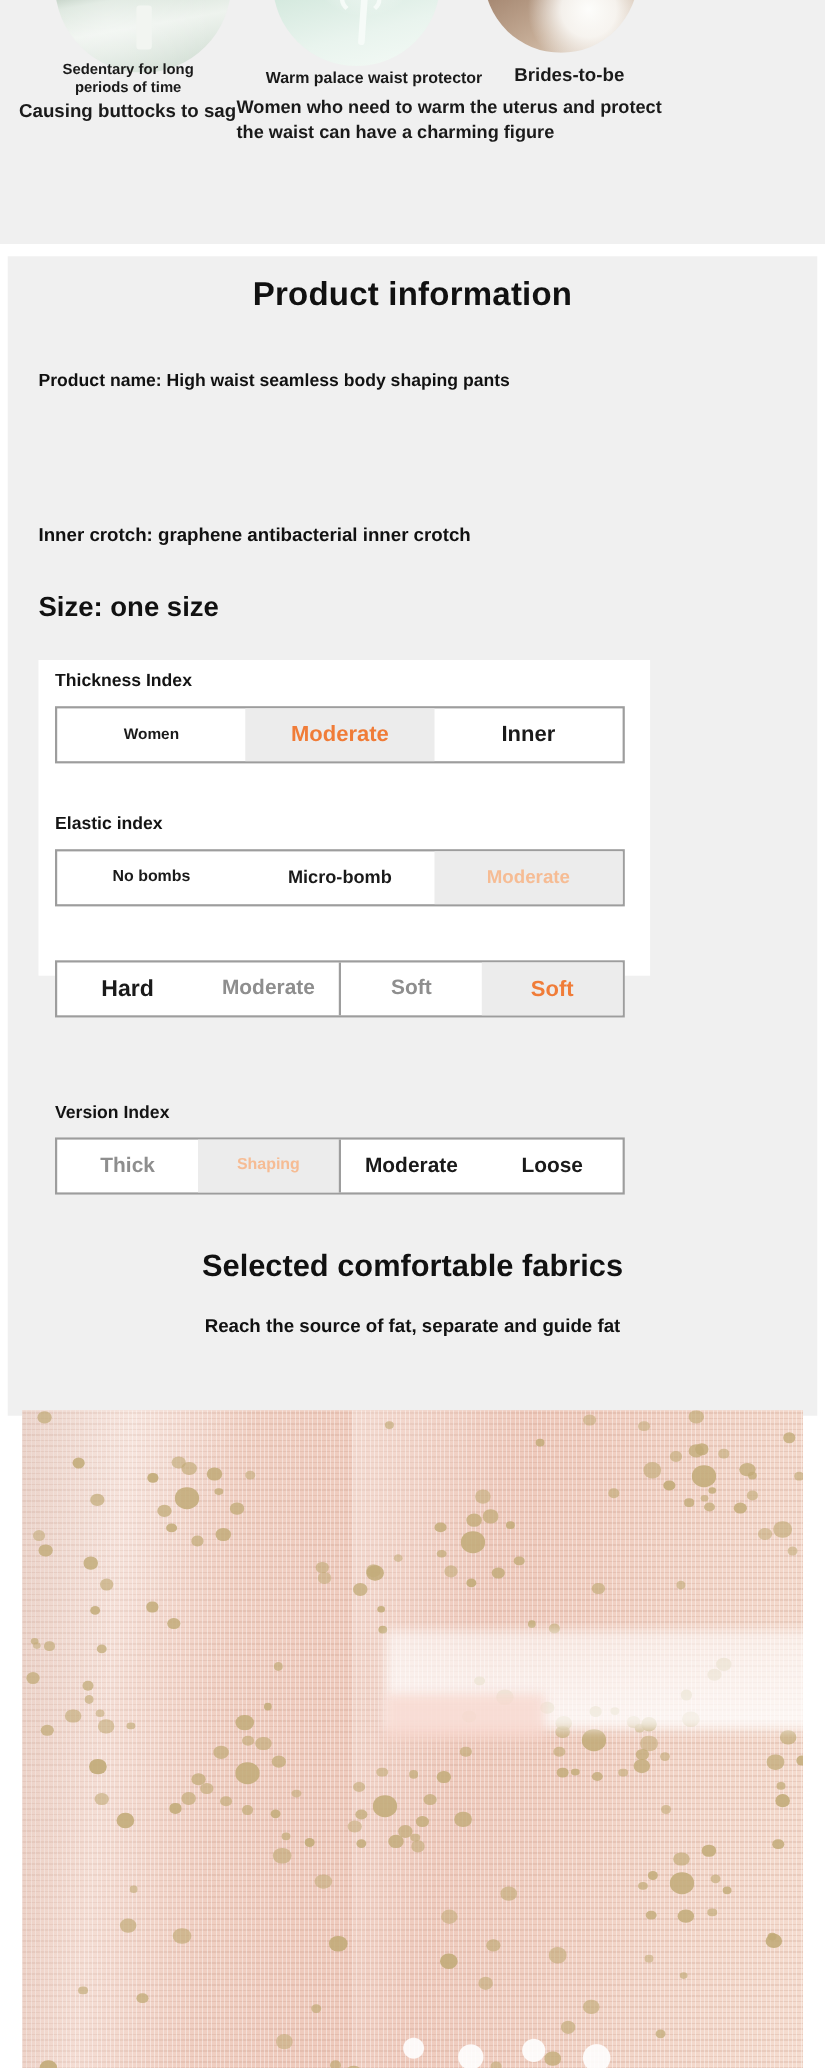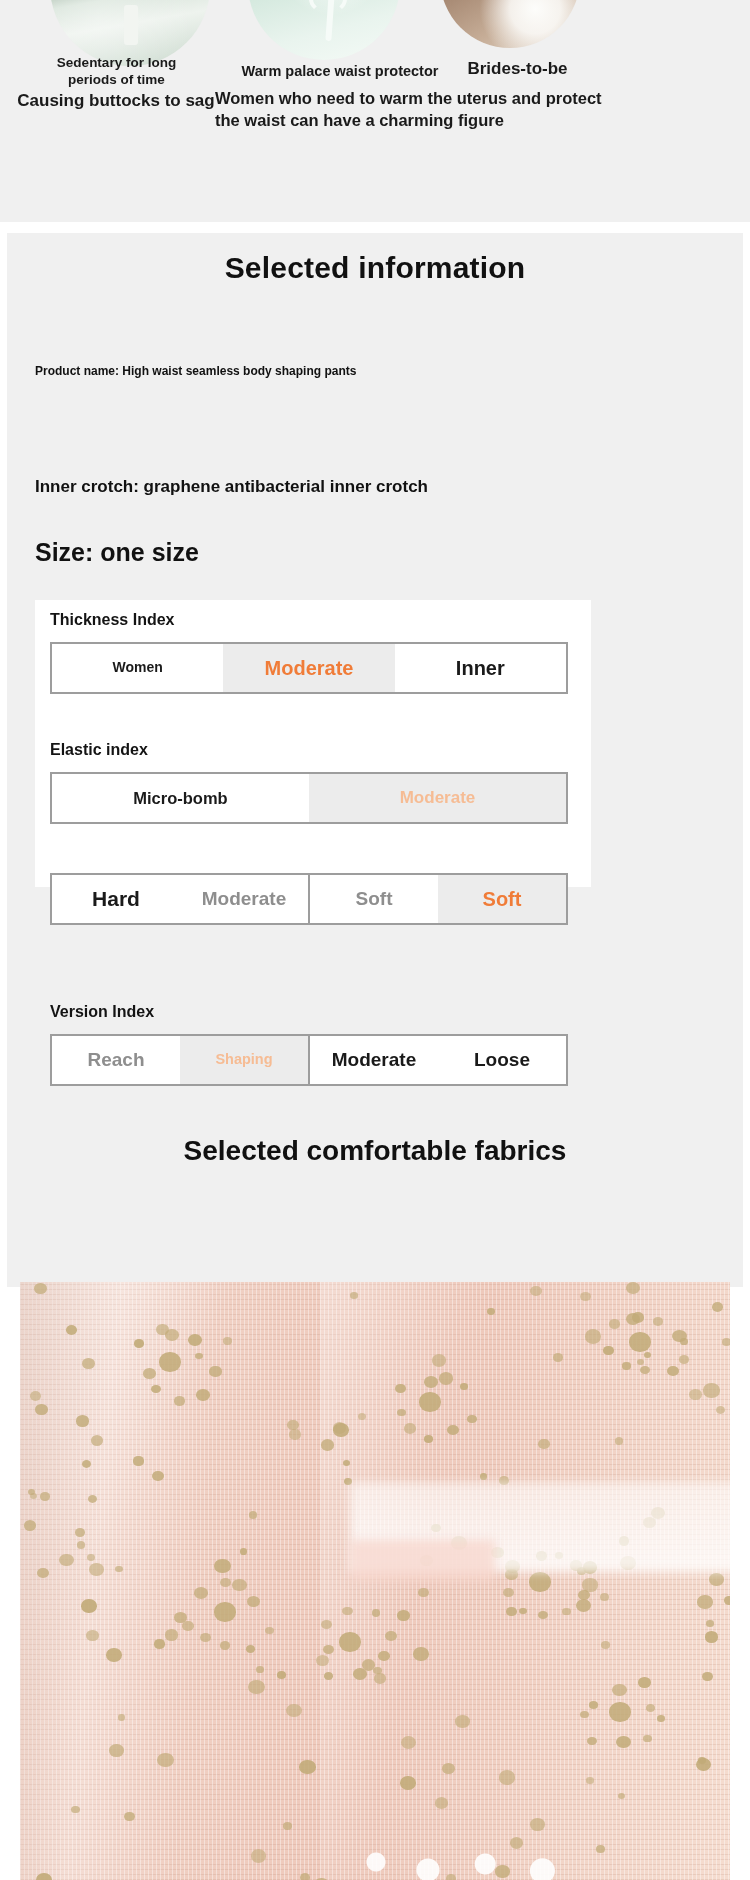--- a/index.html
+++ b/index.html
@@ -78,21 +78,21 @@
     background: #f0f0f0;
   }
   .info-title {
     position: absolute; left: 0; top: 18px; width: 736px;
     text-align: center; font-size: 30px; font-weight: 700; color: #111;
     letter-spacing: 0.2px;
   }
   .spec {
     position: absolute; color: #111; font-weight: 700; left: 28px;
   }
-  .spec-name  { top: 105px; font-size: 12px; margin-top: 26px; }
+  .spec-name  { top: 105px; font-size: 16px; }
   .spec-color { top: 170px; font-size: 25px; }
   .spec-crotch{ top: 244px; font-size: 17px; }
   .spec-size  { top: 305px; font-size: 25px; }
 
   
   .index-card {
     position: absolute; left: 28px; top: 367px; width: 556px; height: 287px;
     background: #ffffff;
   }
 
@@ -192,66 +192,68 @@
 
     <div class="cap cap-b">Warm palace waist protector</div>
     <div class="cap-b2">Women who need to warm the uterus and protect the waist can have a charming figure</div>
 
     <div class="cap cap-c">Brides-to-be</div>
   </div>
 
   <div class="sep-band"></div>
 
   <div class="info-panel">
-    <div class="info-title">Selected information</div>
+    <div class="info-title">Product information</div>
 
     <div class="spec spec-name">Product name: High waist seamless body shaping pants</div>
     <div class="spec spec-crotch">Inner crotch: graphene antibacterial inner crotch</div>
     <div class="spec spec-size">Size: one size</div>
 
     <div class="index-card"></div>
   </div>
 
   <div class="idx-block blk-thick">
     <div class="idx-label">Thickness Index</div>
     <div class="idx-row">
       <div class="idx-cell" style="font-size:14px">Women</div>
       <div class="idx-cell sel" style="font-size:20px">Moderate</div>
       <div class="idx-cell" style="font-size:20px">Inner</div>
     </div>
   </div>
 
   <div class="idx-block blk-elastic">
     <div class="idx-label">Elastic index</div>
     <div class="idx-row">
+      <div class="idx-cell" style="font-size:14.5px">No bombs</div>
       <div class="idx-cell" style="font-size:16.5px">Micro-bomb</div>
       <div class="idx-cell sel dim" style="font-size:17px">Moderate</div>
     </div>
   </div>
 
   <div class="idx-block blk-soft">
     <div class="idx-row">
       <div class="idx-cell" style="font-size:21px">Hard</div>
       <div class="idx-cell muted" style="font-size:19px">Moderate</div>
       <div class="idx-cell muted divider" style="font-size:19px">Soft</div>
       <div class="idx-cell sel" style="font-size:20px">Soft</div>
     </div>
   </div>
 
   <div class="idx-block blk-version">
     <div class="idx-label">Version Index</div>
     <div class="idx-row">
-      <div class="idx-cell muted" style="font-size:19px">Reach</div>
+      <div class="idx-cell muted" style="font-size:19px">Thick</div>
       <div class="idx-cell sel dim" style="font-size:14.5px">Shaping</div>
       <div class="idx-cell divider" style="font-size:19px">Moderate</div>
       <div class="idx-cell" style="font-size:19px">Loose</div>
     </div>
   </div>
 
   <div class="fab-h1">Selected comfortable fabrics</div>
+  <div class="fab-h2">Reach the source of fat, separate and guide fat</div>
 
   <div class="fabric-photo">
     <div class="weave"></div>
     <div class="fold"></div>
     <div class="fold2"></div>
     <div id="dots">
         <div class="dot" style="width: 11.9756px; height: 10.5385px; left: 269.315px; top: 147.029px; background: rgb(194, 171, 120); opacity: 0.57;"></div>
         <div class="dot" style="width: 7.04352px; height: 6.1983px; left: 98.0901px; top: 432.464px; background: rgb(194, 171, 120); opacity: 0.63;"></div>
         <div class="dot" style="width: 15.1383px; height: 13.3217px; left: 562.4px; top: 296.247px; background: rgb(194, 171, 120); opacity: 0.59;"></div>
         <div class="dot" style="width: 8.03779px; height: 7.07325px; left: 466.529px; top: 26.0205px; background: rgb(194, 171, 120); opacity: 0.84;"></div>

